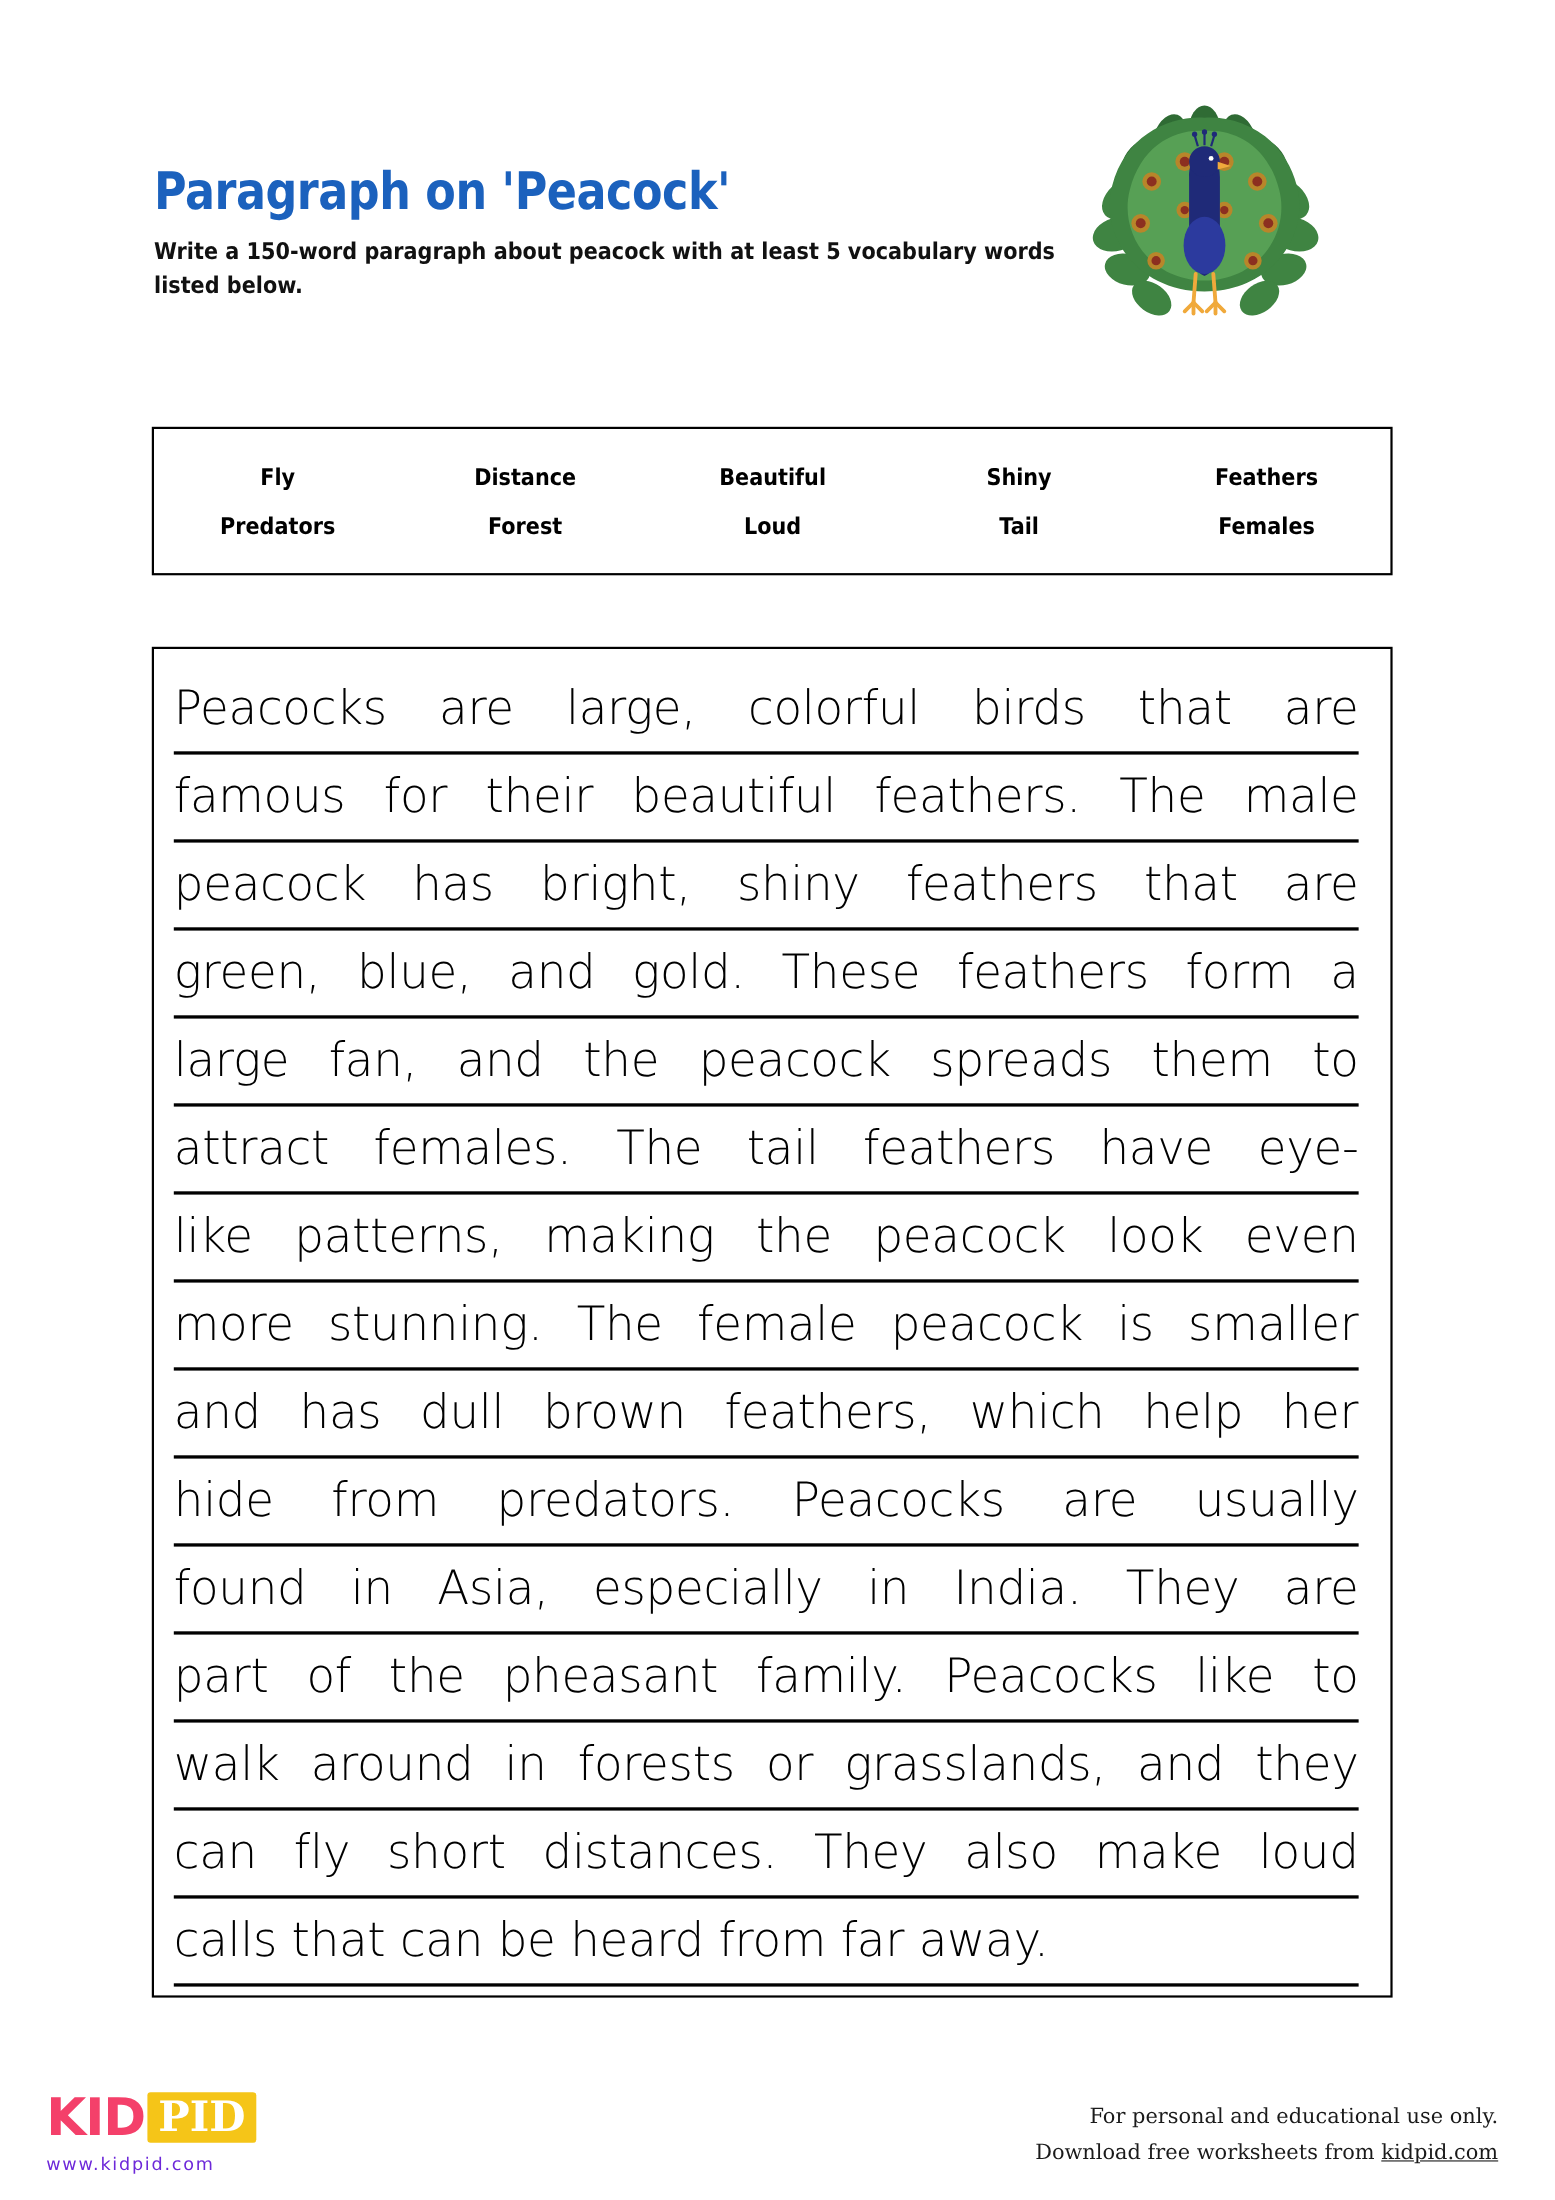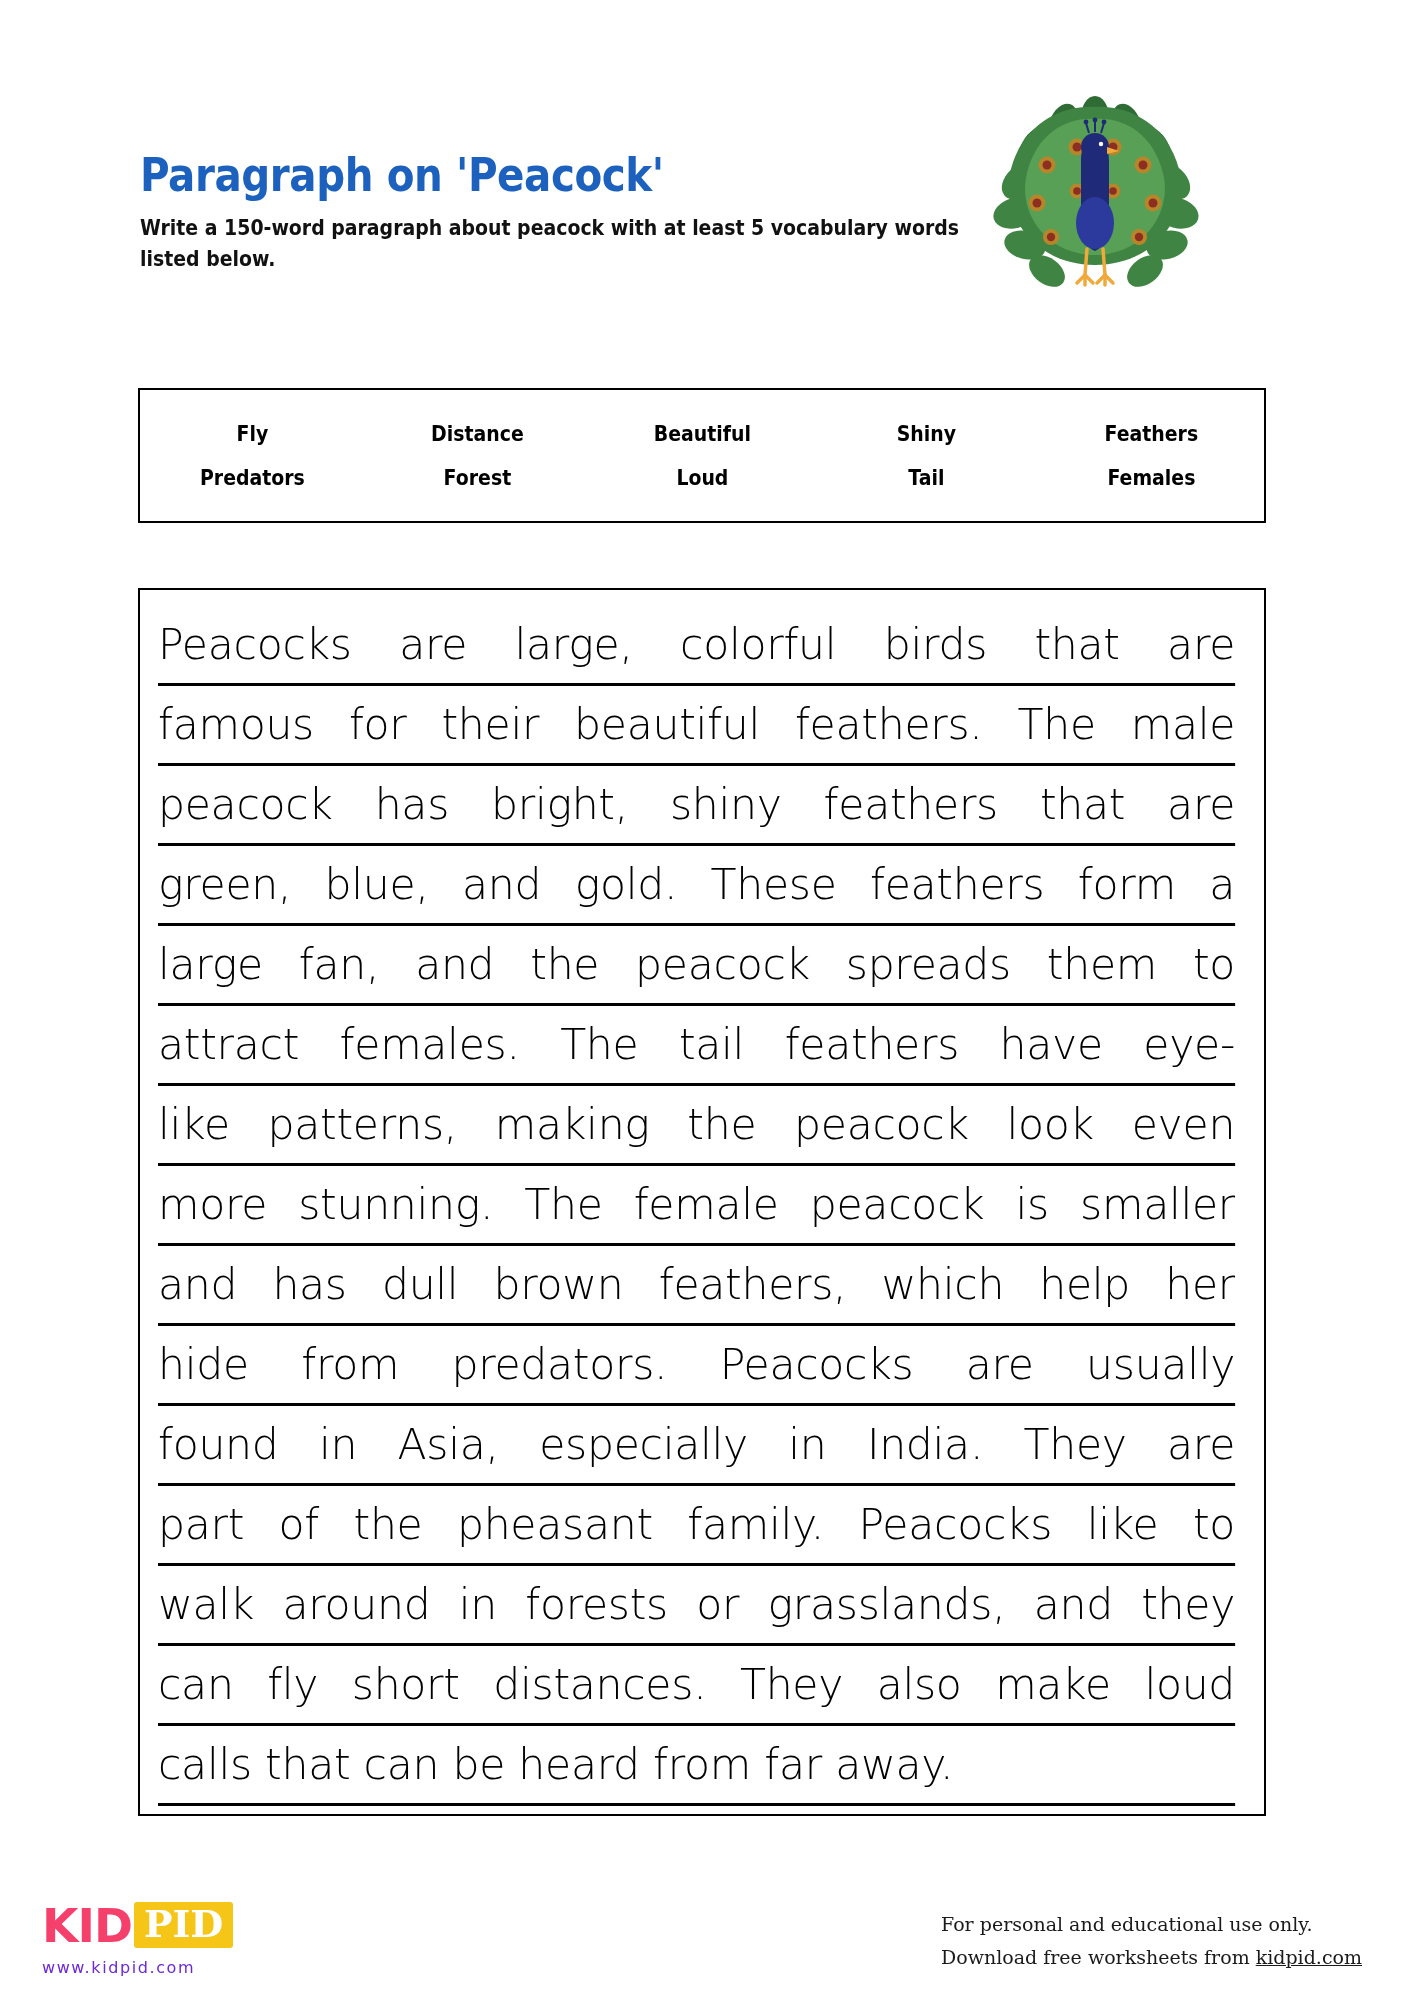--- a/index.html
+++ b/index.html
@@ -160,20 +160,21 @@
     font-size: 16px;
     color: #6d28d9;
     letter-spacing: 1.6px;
     margin-top: 6px;
   }
 
   .footer-note {
     position: absolute;
     right: 52px;
     top: 1908px;
+    text-align: right;
     font-family: "DejaVu Serif", serif;
     font-size: 19px;
     color: #1a1a1a;
     line-height: 1.75;
   }
   .footer-note a,
   .footer-link {
     color: #1a1a1a;
     text-decoration: underline;
     margin-top: 18px;

